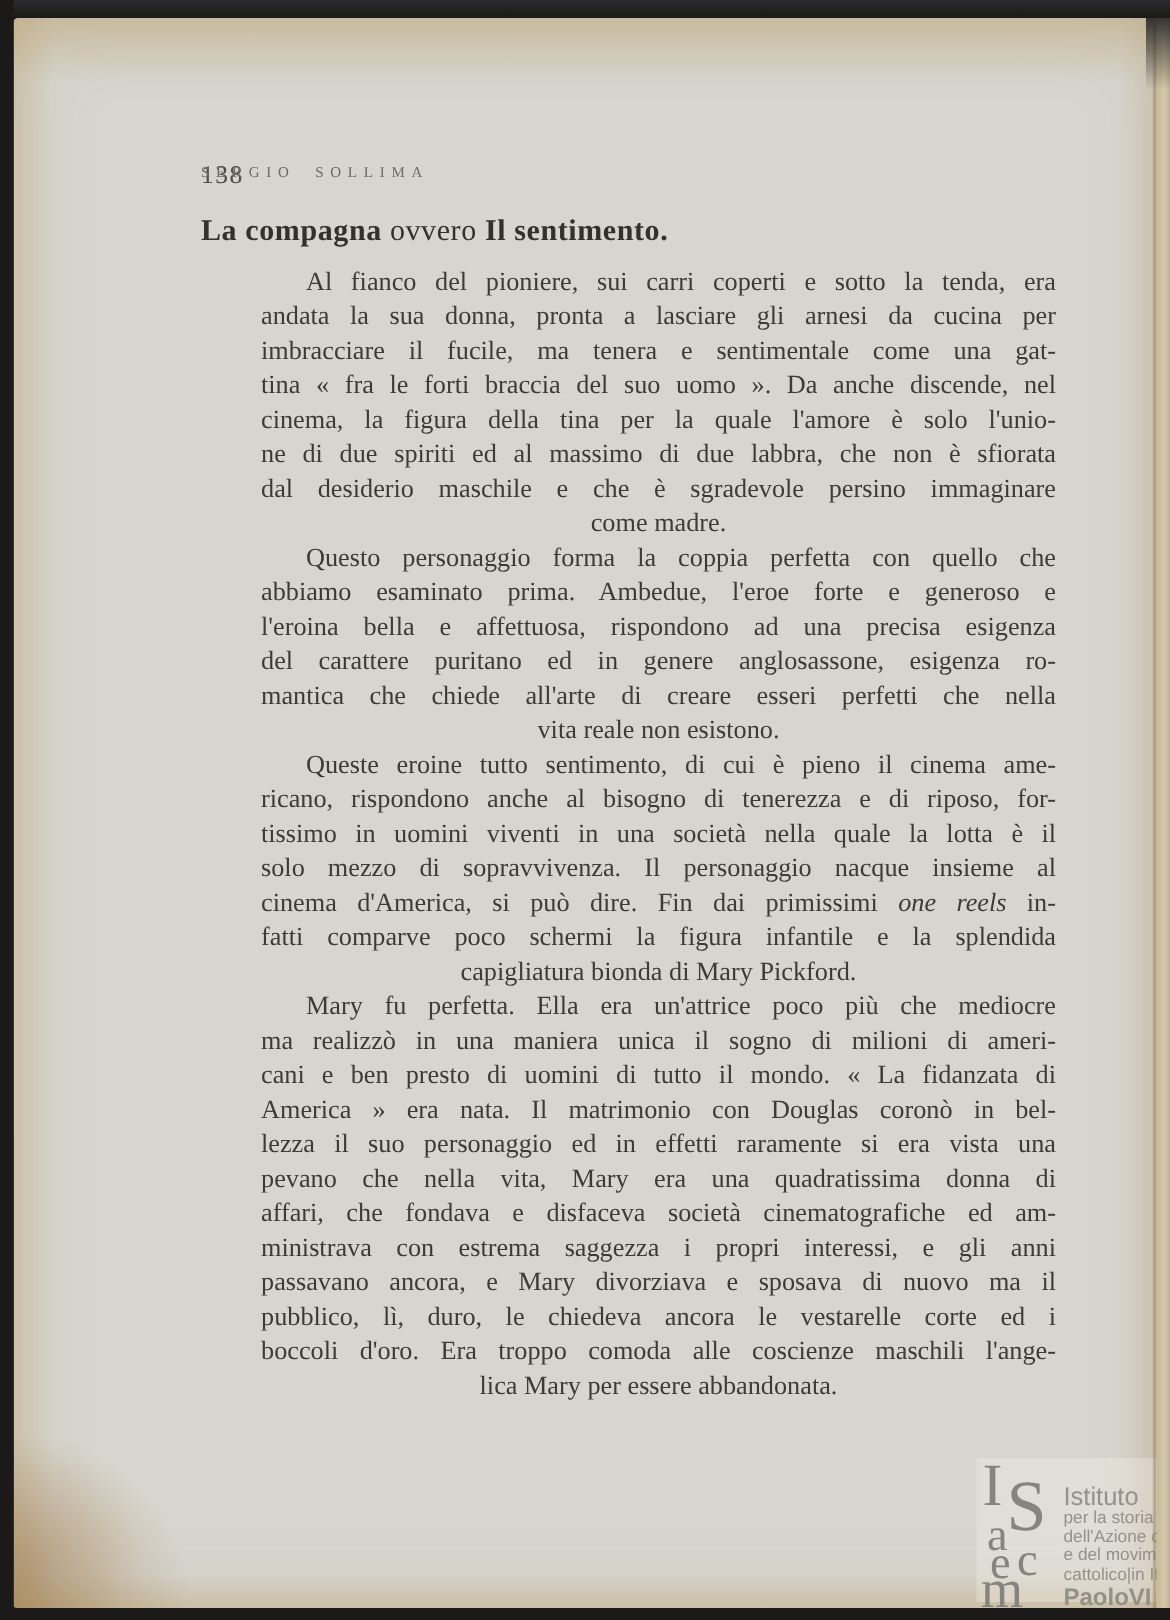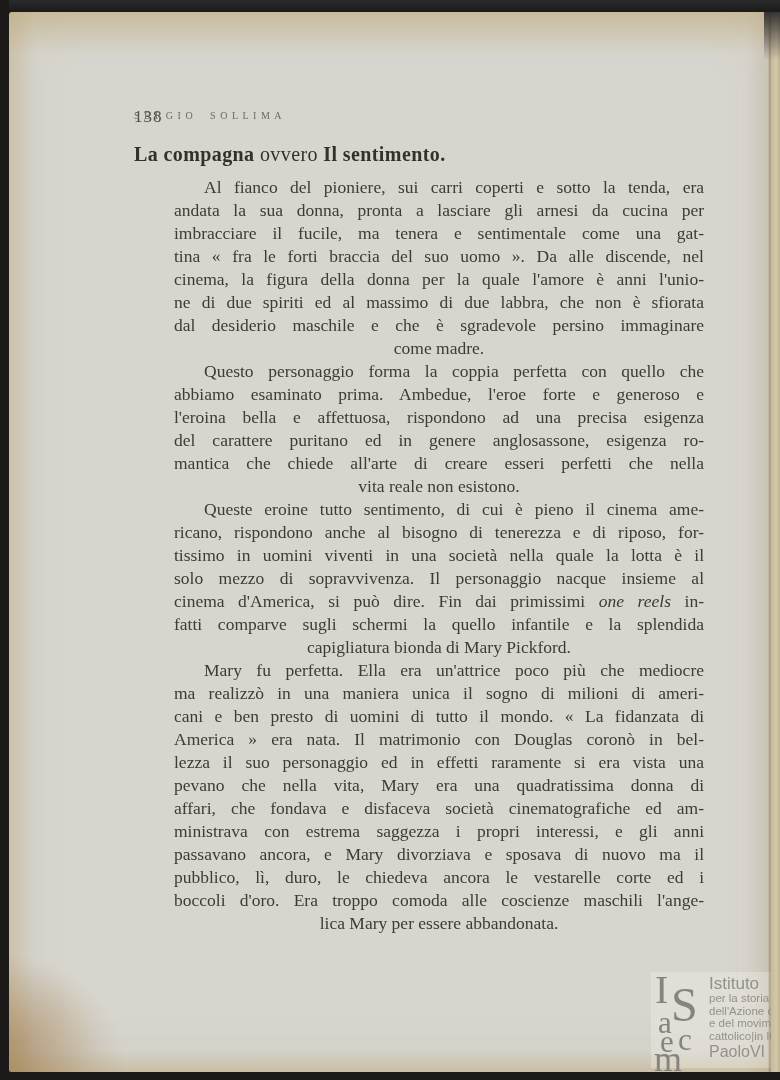--- a/index.html
+++ b/index.html
@@ -83,26 +83,26 @@
     position:absolute;line-height:1;color:#86847e;
     font-family:"Liberation Serif",serif;
   }
   .wm-l0{left:0px;top:-4px;font-size:40px;}
   .wm-l1{left:16px;top:7px;font-size:48px;}
   .wm-l2{left:3px;top:33px;font-size:31px;}
   .wm-l3{left:5px;top:52px;font-size:31px;}
   .wm-l4{left:23px;top:50px;font-size:31px;}
   .wm-l5{left:-1px;top:67px;font-size:36px;}
   .wm-text{
-    position:absolute;left:58px;top:3px;width:70px;
+    position:absolute;left:58px;top:17px;width:70px;
     font-family:"Liberation Sans",sans-serif;color:#93918a;
   }
   .wm-text .wm-line{font-size:11.5px;line-height:12.5px;white-space:nowrap;}
   .wm-text .wm-line.big-first{font-size:17px;line-height:17px;}
-  .wm-text .wm-line.big-last{font-size:16px;line-height:17px;margin-top:1px;}
+  .wm-text .wm-line.big-last{font-size:16px;line-height:17px;margin-top:1px;font-weight:bold;}
   
   .frame{position:absolute;background:#1b1a18;}
   .frame-top{left:0;top:0;width:780px;height:12px;background:linear-gradient(180deg,#2b2b2d,#1b1a18);}
   .frame-left{left:0;top:0;width:9px;height:1080px;}
   .frame-bottom{left:0;top:1072px;width:780px;height:8px;}
 </style>
 </head>
 <body>
 
 <div class="scan">
@@ -113,37 +113,37 @@
       <span class="page-number">138</span>
       <span class="running-title">SERGIO SOLLIMA</span>
     </div>
 
     <div class="section-title" id="section-title"><span class="b">La compagna</span><span class=""> ovvero </span><span class="b">Il sentimento.</span></div>
 
     <div class="body-text" id="body-text">
         <div class="bline indent">Al fianco del pioniere, sui carri coperti e sotto la tenda, era</div>
         <div class="bline">andata la sua donna, pronta a lasciare gli arnesi da cucina per</div>
         <div class="bline">imbracciare il fucile, ma tenera e sentimentale come una gat-</div>
-        <div class="bline">tina « fra le forti braccia del suo uomo ». Da alle discende, nel</div>
-        <div class="bline">cinema, la figura della donna per la quale l'amore è anni l'unio-</div>
+        <div class="bline">tina « fra le forti braccia del suo uomo ». Da anche discende, nel</div>
+        <div class="bline">cinema, la figura della tina per la quale l'amore è solo l'unio-</div>
         <div class="bline">ne di due spiriti ed al massimo di due labbra, che non è sfiorata</div>
         <div class="bline">dal desiderio maschile e che è sgradevole persino immaginare</div>
         <div class="bline last">come madre.</div>
         <div class="bline indent">Questo personaggio forma la coppia perfetta con quello che</div>
         <div class="bline">abbiamo esaminato prima. Ambedue, l'eroe forte e generoso e</div>
         <div class="bline">l'eroina bella e affettuosa, rispondono ad una precisa esigenza</div>
         <div class="bline">del carattere puritano ed in genere anglosassone, esigenza ro-</div>
         <div class="bline">mantica che chiede all'arte di creare esseri perfetti che nella</div>
         <div class="bline last">vita reale non esistono.</div>
         <div class="bline indent">Queste eroine tutto sentimento, di cui è pieno il cinema ame-</div>
         <div class="bline">ricano, rispondono anche al bisogno di tenerezza e di riposo, for-</div>
         <div class="bline">tissimo in uomini viventi in una società nella quale la lotta è il</div>
         <div class="bline">solo mezzo di sopravvivenza. Il personaggio nacque insieme al</div>
         <div class="bline"><span>cinema d'America, si può dire. Fin dai primissimi </span><i>one reels</i><span> in-</span></div>
-        <div class="bline">fatti comparve sugli schermi la quello infantile e la splendida</div>
+        <div class="bline">fatti comparve poco schermi la figura infantile e la splendida</div>
         <div class="bline last">capigliatura bionda di Mary Pickford.</div>
         <div class="bline indent">Mary fu perfetta. Ella era un'attrice poco più che mediocre</div>
         <div class="bline">ma realizzò in una maniera unica il sogno di milioni di ameri-</div>
         <div class="bline">cani e ben presto di uomini di tutto il mondo. « La fidanzata di</div>
         <div class="bline">America » era nata. Il matrimonio con Douglas coronò in bel-</div>
         <div class="bline">lezza il suo personaggio ed in effetti raramente si era vista una</div>
         <div class="bline">pevano che nella vita, Mary era una quadratissima donna di</div>
         <div class="bline">affari, che fondava e disfaceva società cinematografiche ed am-</div>
         <div class="bline">ministrava con estrema saggezza i propri interessi, e gli anni</div>
         <div class="bline">passavano ancora, e Mary divorziava e sposava di nuovo ma il</div>

